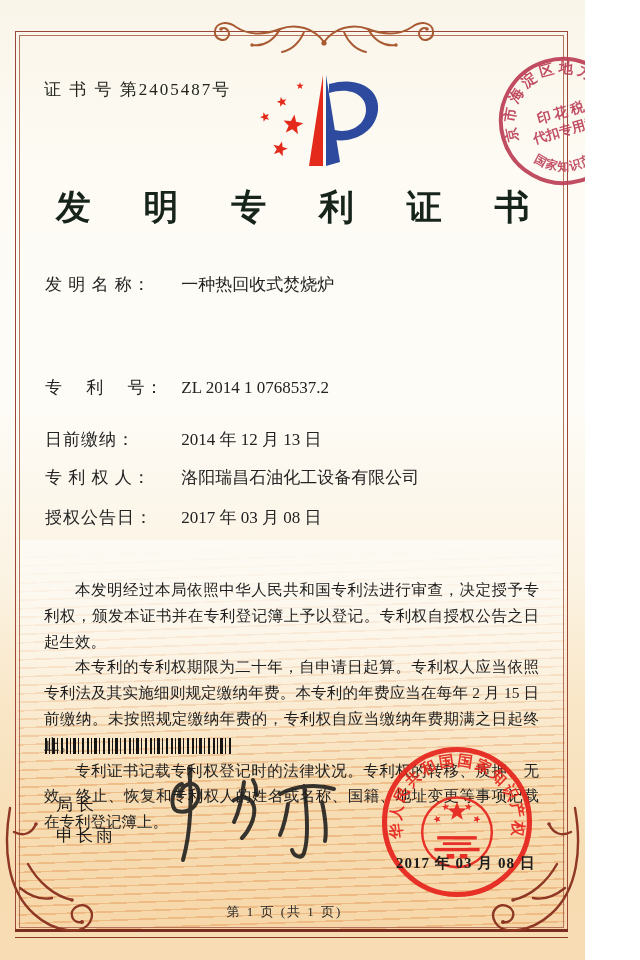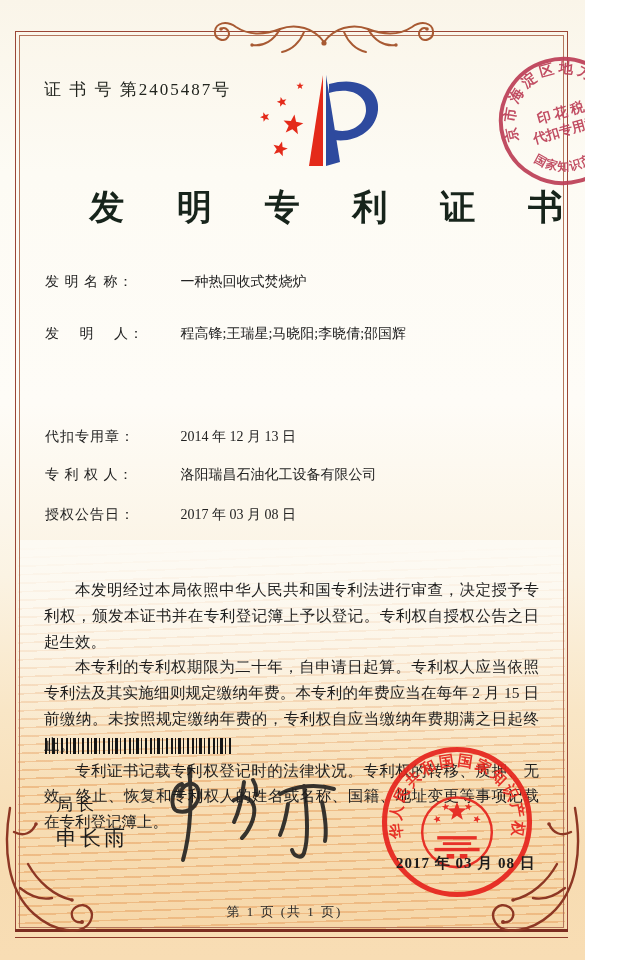--- a/index.html
+++ b/index.html
@@ -19,34 +19,34 @@
   .frame-bottom-heavy{position:absolute;left:15px;right:17px;bottom:22px;height:5px;z-index:2;
     border-top:3px solid #7c2d20;border-bottom:1.2px solid #8d3a2a;}
   .flourish{position:absolute;z-index:3;}
   .flourish-top{left:208px;top:10px;width:232px;height:54px;}
   .flourish-br{right:2px;bottom:18px;width:96px;height:138px;}
   .flourish-bl{left:2px;bottom:18px;width:96px;height:138px;transform:scaleX(-1);}
   
   .cert-no{position:absolute;left:44px;top:78px;z-index:4;font-size:17px;letter-spacing:2px;color:#22251f;}
   .logo{position:absolute;left:252px;top:72px;width:142px;height:98px;z-index:4;}
   .tax-stamp{position:absolute;left:494px;top:52px;width:138px;height:138px;z-index:5;transform:rotate(-16deg);opacity:0.93;}
-  .title{position:absolute;left:0;right:0;top:184px;z-index:4;text-align:right;
+  .title{position:absolute;left:0;right:0;top:184px;z-index:4;text-align:center;
     font-size:35px;font-weight:bold;letter-spacing:22px;text-indent:22px;color:#17241b;}
   
-  .field{position:absolute;left:45px;right:40px;z-index:4;font-size:14px;color:#232323;white-space:nowrap;}
+  .field{position:absolute;left:45px;right:40px;z-index:4;font-size:17px;color:#232323;white-space:nowrap;}
   .field .lbl{display:inline-block;width:132px;letter-spacing:1px;}
   .f0{top:273px}.f1{top:325px}.f2{top:376px}.f3{top:428px}.f4{top:466px}.f5{top:506px}
   
   .paras{position:absolute;left:44px;right:46px;top:577px;z-index:4;}
   .paras p{margin:0;text-indent:2em;font-size:15.5px;line-height:25.8px;text-align:justify;color:#1e1e1e;}
   
   .barcode{position:absolute;left:45px;top:738px;width:188px;height:16px;z-index:4;
     background:repeating-linear-gradient(90deg,#151515 0 2px,transparent 2px 4px,#151515 4px 5px,transparent 5px 7px,#151515 7px 10px,transparent 10px 12px,#151515 12px 13px,transparent 13px 16px,#151515 16px 18px,transparent 18px 21px);}
   .officer-title{position:absolute;left:56px;top:793px;z-index:4;font-size:17px;letter-spacing:4px;color:#1b1b1b;font-weight:500;text-align:right;}
-  .officer-name{position:absolute;left:56px;top:824px;z-index:4;font-size:21px;letter-spacing:3px;color:#1b1b1b;font-weight:500;}
+  .officer-name{position:absolute;left:56px;top:824px;z-index:4;font-size:17px;letter-spacing:3px;color:#1b1b1b;font-weight:500;}
   .signature{position:absolute;left:152px;top:758px;width:200px;height:108px;z-index:5;}
   .seal{position:absolute;left:377px;top:742px;width:160px;height:160px;z-index:5;opacity:0.93;}
   .seal-date{position:absolute;left:396px;top:854px;z-index:6;font-size:15px;color:#1c1c1c;letter-spacing:1px;font-weight:600;white-space:nowrap;}
   .footer{position:absolute;left:0;right:16px;top:903px;z-index:4;text-align:center;font-size:13px;letter-spacing:2px;color:#2a2a2a;}
   text{font-family:"Liberation Serif","DejaVu Serif",serif;}
 </style>
 </head>
 <body>
 
 <div class="page">
@@ -137,26 +137,26 @@
     <text x="70" y="66" text-anchor="middle" font-size="14" fill="#bd4058" font-weight="bold">印 花 税</text>
     <text x="70" y="84" text-anchor="middle" font-size="13.5" fill="#bd4058" font-weight="bold">代扣专用章</text>
   </svg>
 
   <div class="title">发 明 专 利 证 书</div>
 
   <div class="field f0">
     <span class="lbl">发 明 名 称：</span>
     <span class="val">一种热回收式焚烧炉</span>
   </div>
-  <div class="field f1">
-    <span class="lbl">发　 明　 人：</span>
-    <span class="val">程高锋;王瑞星;马晓阳;李晓倩;邵国辉</span>
+  <div class="field f2">
+    <span class="lbl">专　 利　 号：</span>
+    <span class="val">ZL 2014 1 0768537.2</span>
   </div>
   <div class="field f3">
-    <span class="lbl">代扣专用章：</span>
+    <span class="lbl">日前缴纳：</span>
     <span class="val">2014 年 12 月 13 日</span>
   </div>
   <div class="field f4">
     <span class="lbl">专 利 权 人：</span>
     <span class="val">洛阳瑞昌石油化工设备有限公司</span>
   </div>
   <div class="field f5">
     <span class="lbl">授权公告日：</span>
     <span class="val">2017 年 03 月 08 日</span>
   </div>

